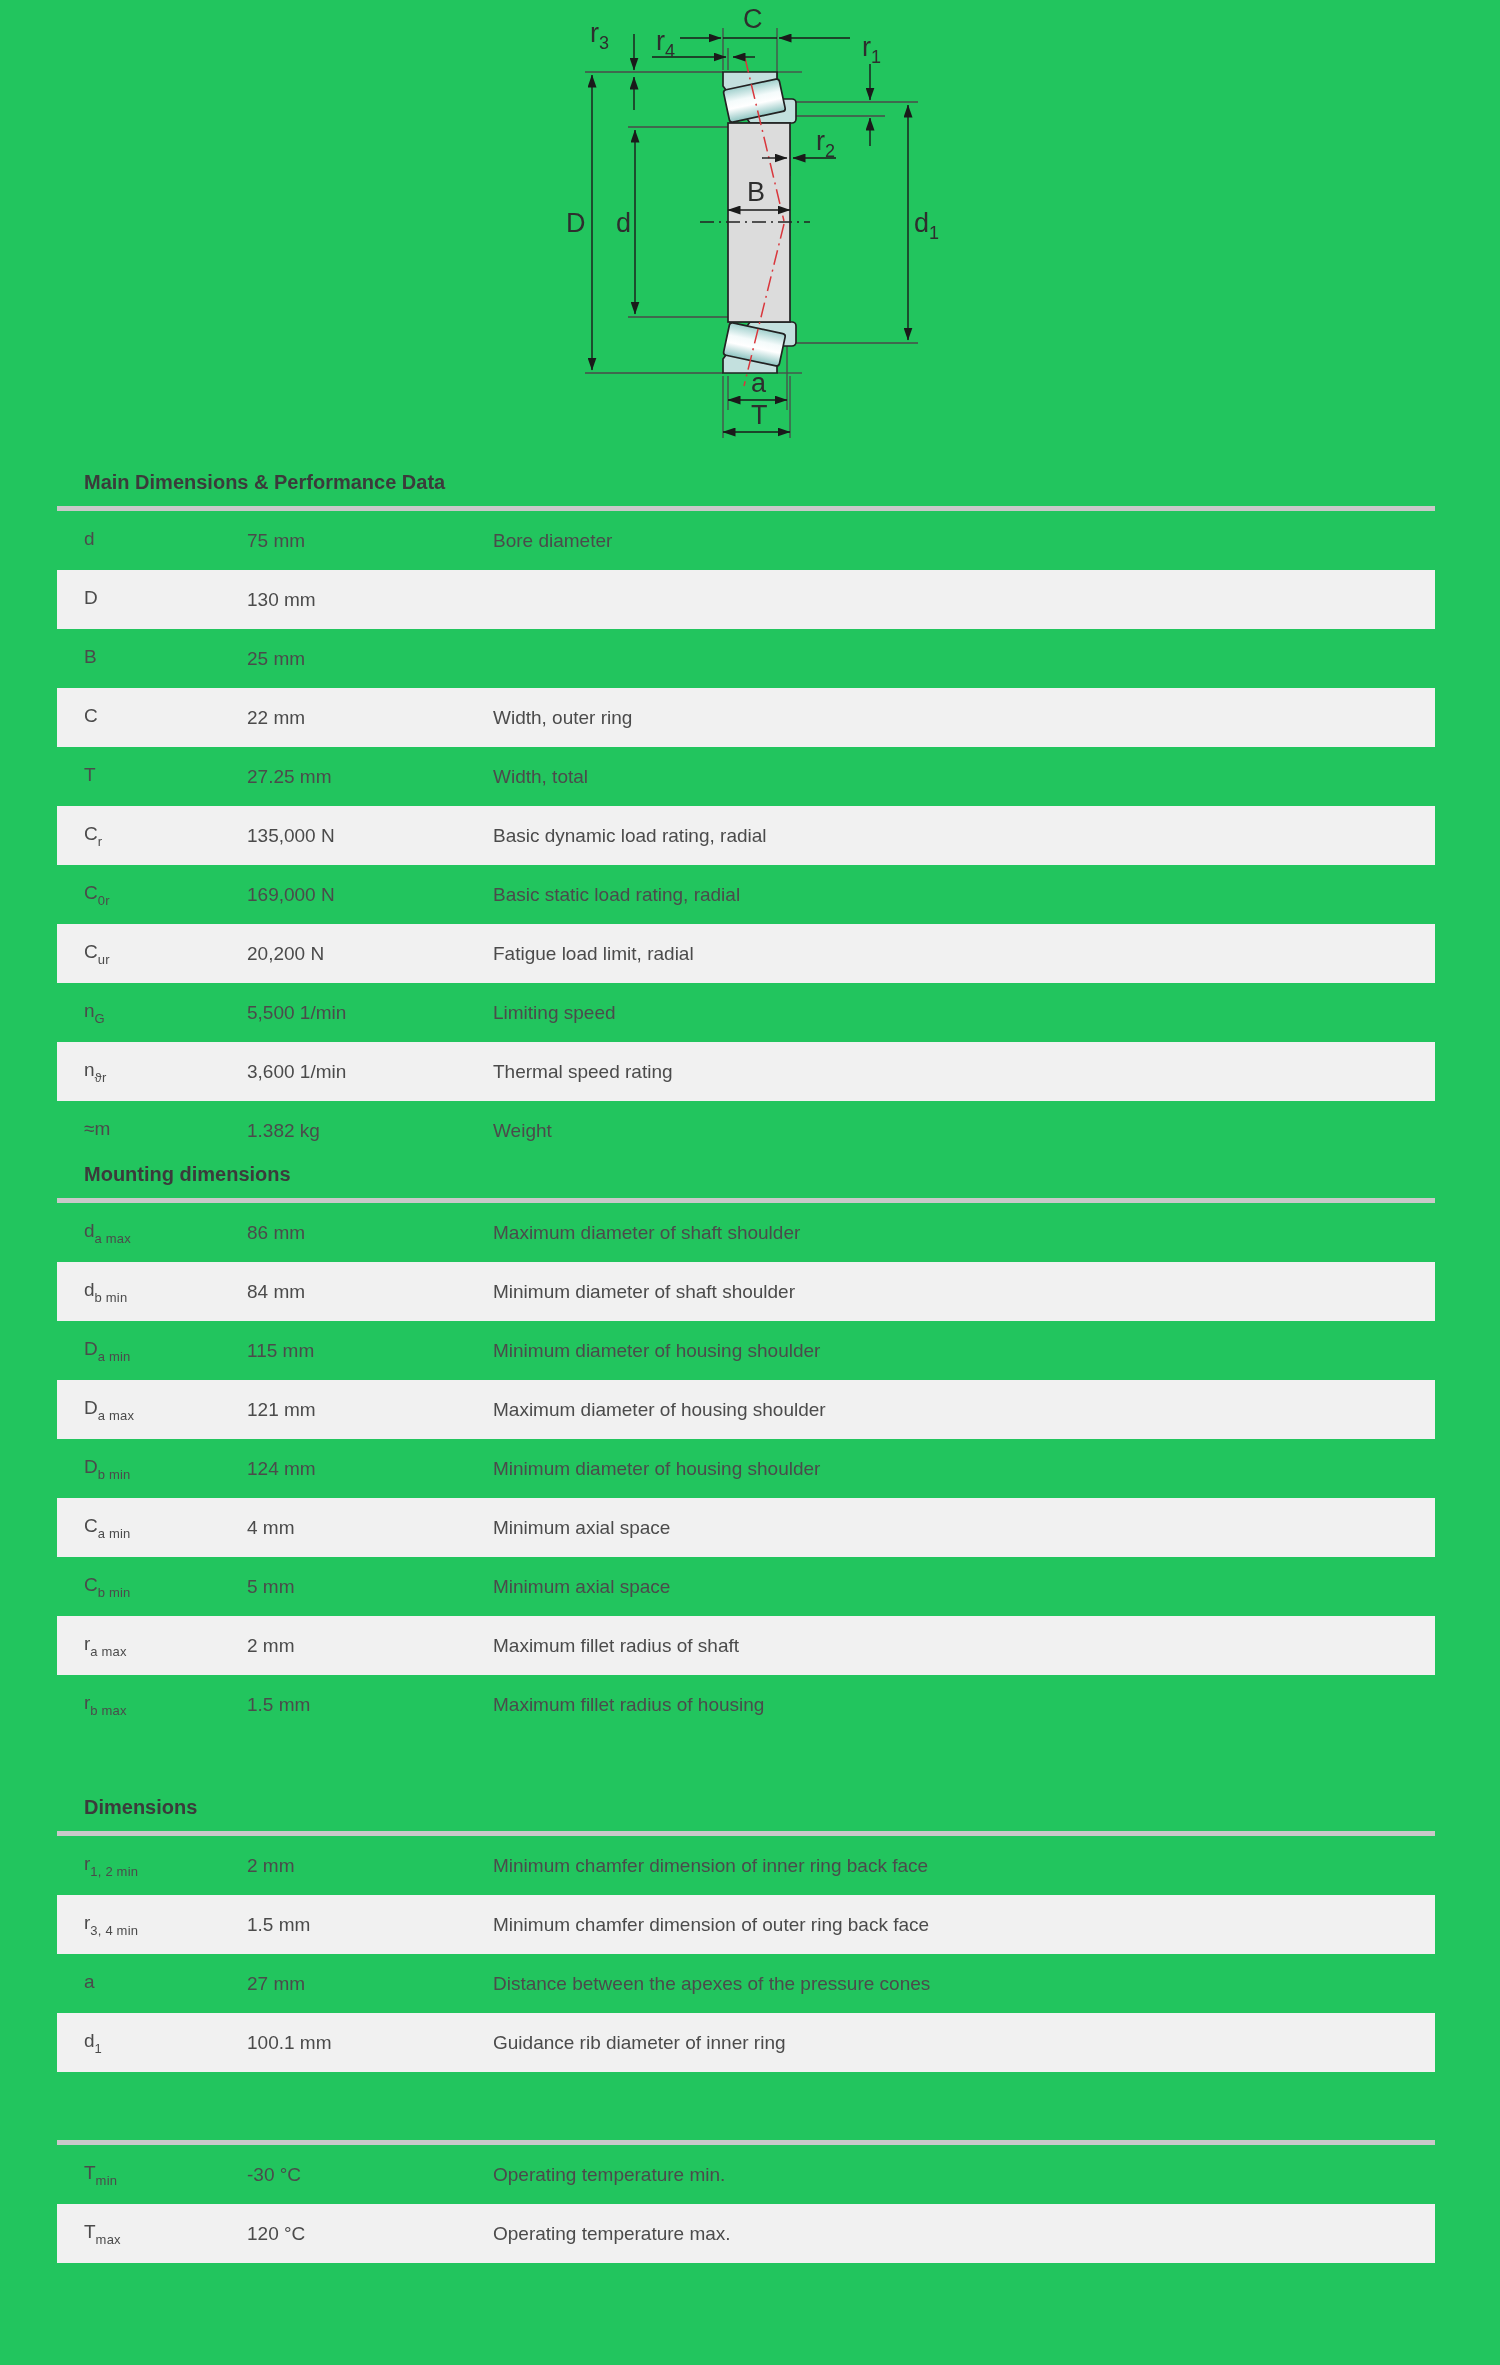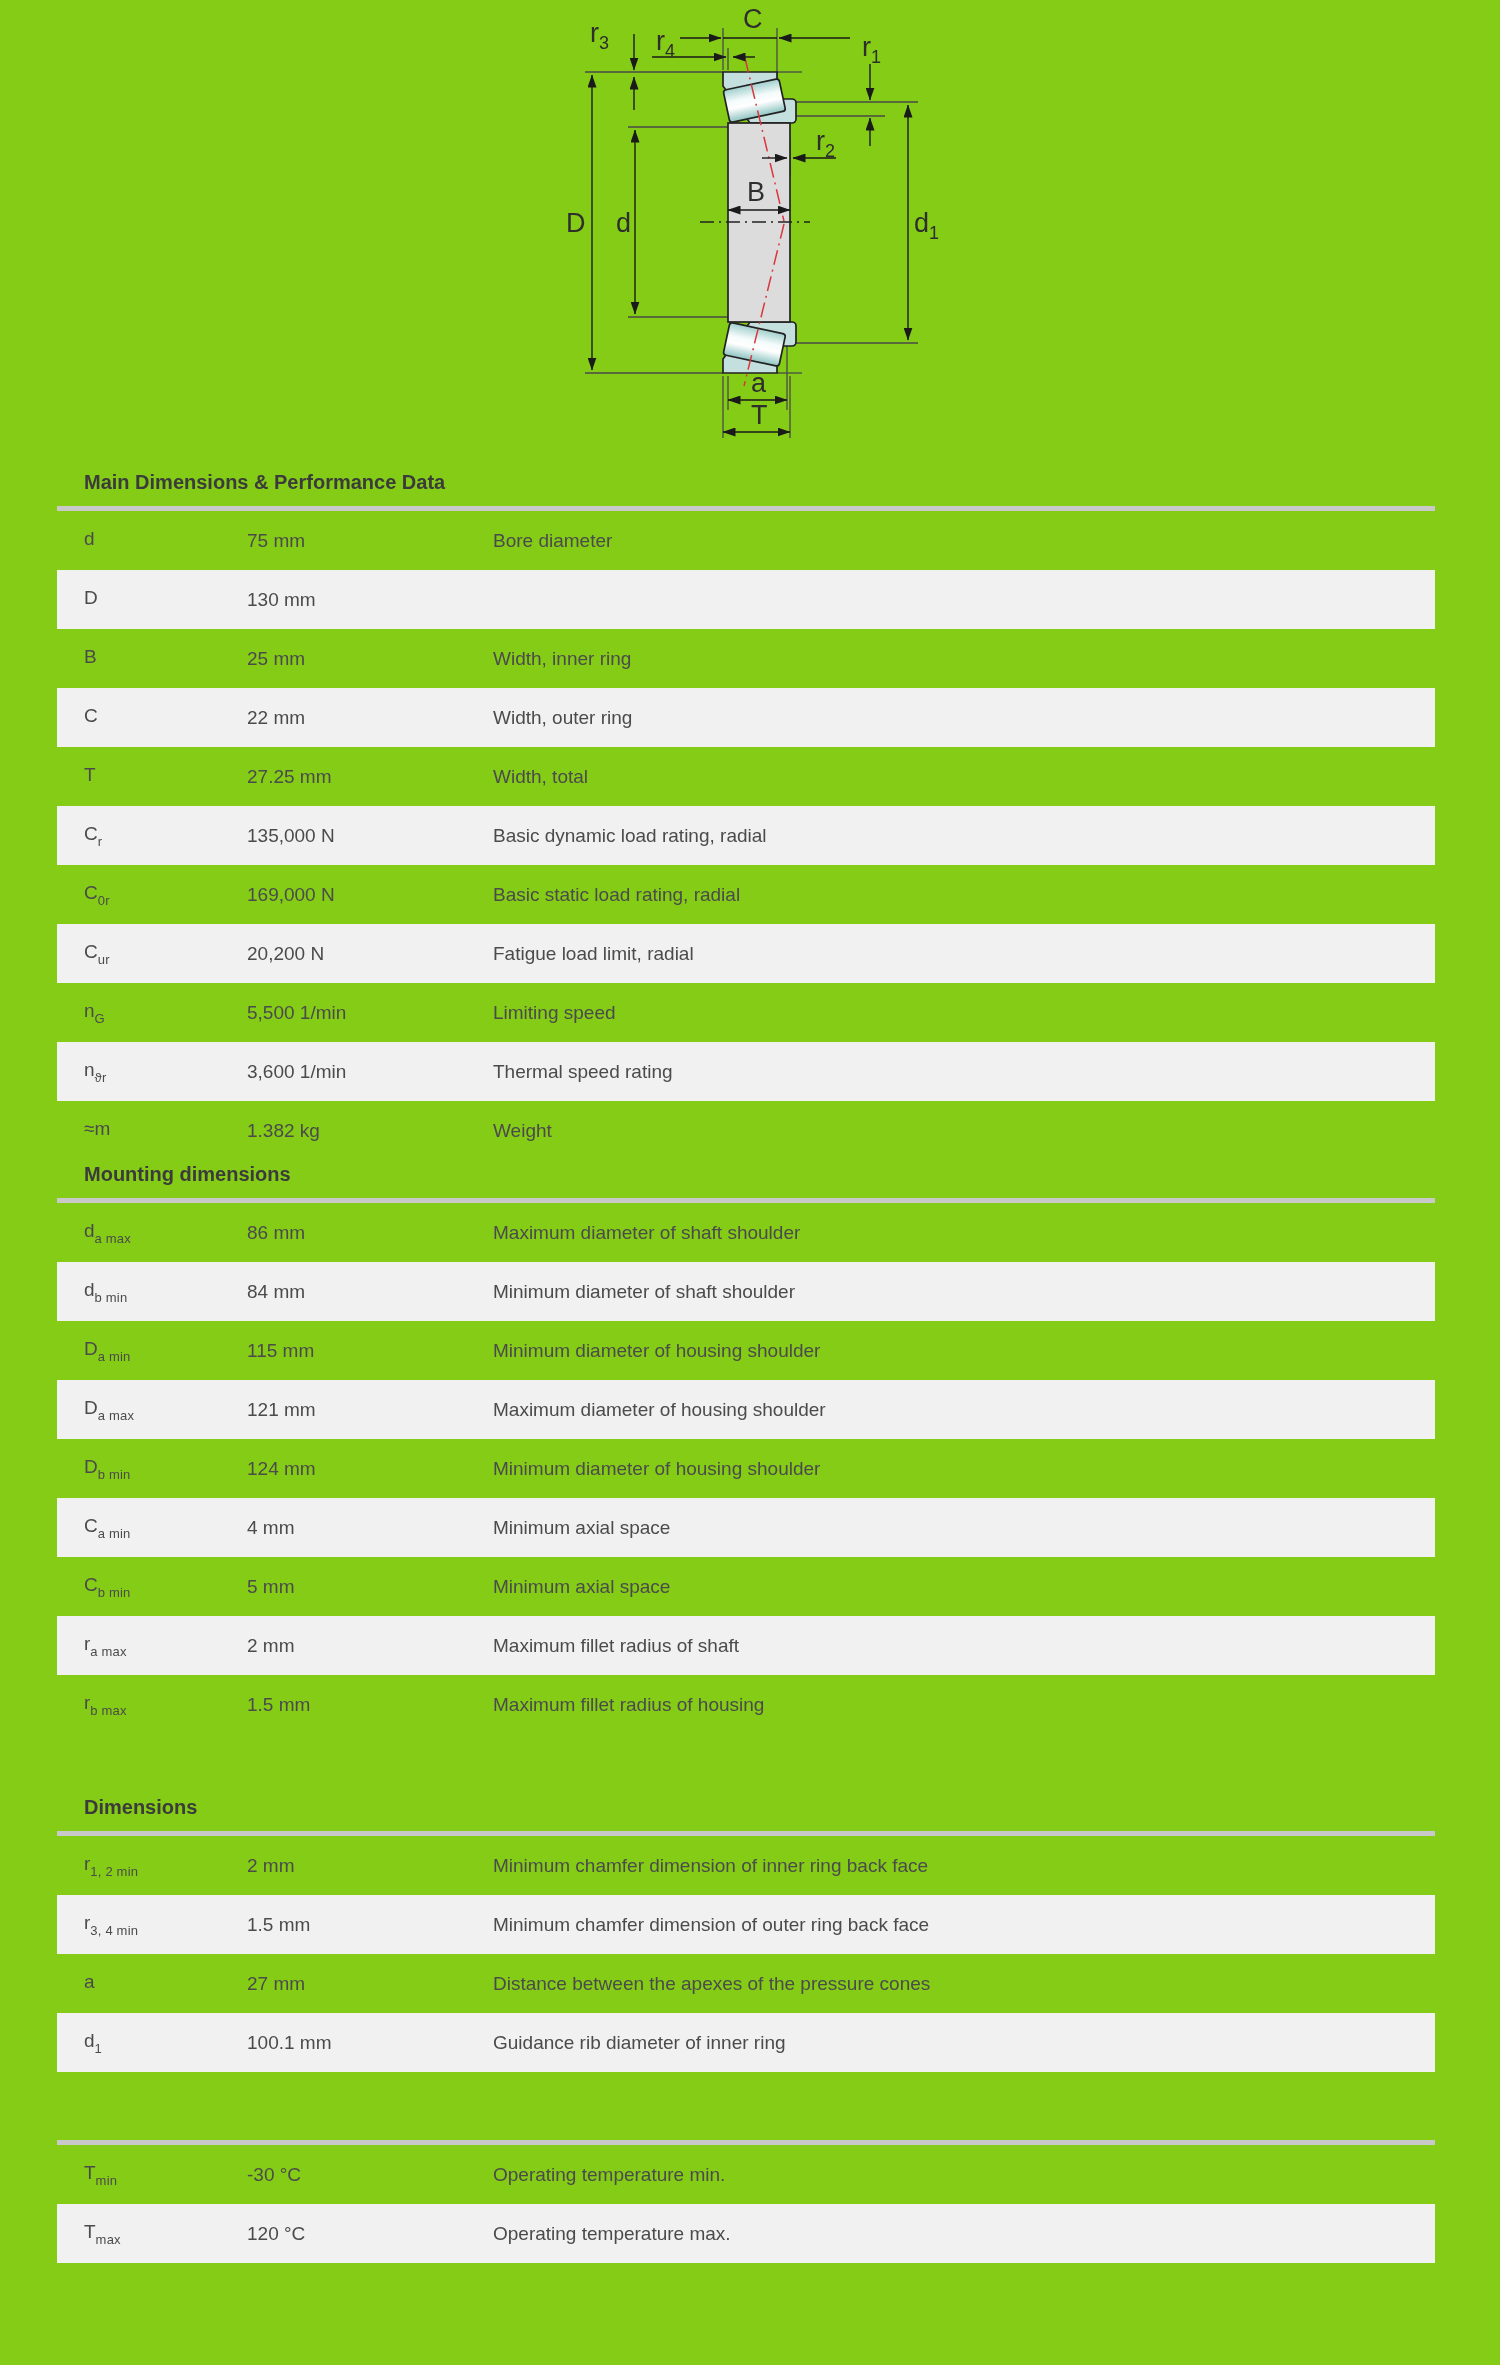--- a/index.html
+++ b/index.html
@@ -1,16 +1,16 @@
 <!DOCTYPE html>
 <html><head>
 <meta charset="utf-8">
 <style>
   html,body{margin:0;padding:0;background:#ffffff;}
-  .page{position:relative;width:1500px;height:2365px;background:#84cc16;
+  .page{position:relative;width:1500px;height:2365px;background:#22c55e;
         font-family:"Liberation Sans",sans-serif;overflow:hidden;}
 
   
   .diagram{position:absolute;left:540px;top:0;width:420px;height:445px;}
   .diagram svg{display:block;width:100%;height:100%;}
   .dim-label{font-family:"Liberation Sans",sans-serif;font-size:27px;fill:#2e2e2e;}
   .dim-label .sub{font-size:18px;}
 
   
   .content{position:absolute;left:57px;top:0;width:1378px;}
@@ -136,21 +136,20 @@
   </div>
 
   <div class="row">
     <span class="col-sym"><span class="sym-m">D</span><sub class="sym-s"></sub></span>
     <span class="col-val">130 mm</span>
   </div>
 
   <div class="row">
     <span class="col-sym"><span class="sym-m">B</span><sub class="sym-s"></sub></span>
     <span class="col-val">25 mm</span>
-    <span class="col-desc">Width, inner ring</span>
   </div>
 
   <div class="row">
     <span class="col-sym"><span class="sym-m">C</span><sub class="sym-s"></sub></span>
     <span class="col-val">22 mm</span>
     <span class="col-desc">Width, outer ring</span>
   </div>
 
   <div class="row">
     <span class="col-sym"><span class="sym-m">T</span><sub class="sym-s"></sub></span>

